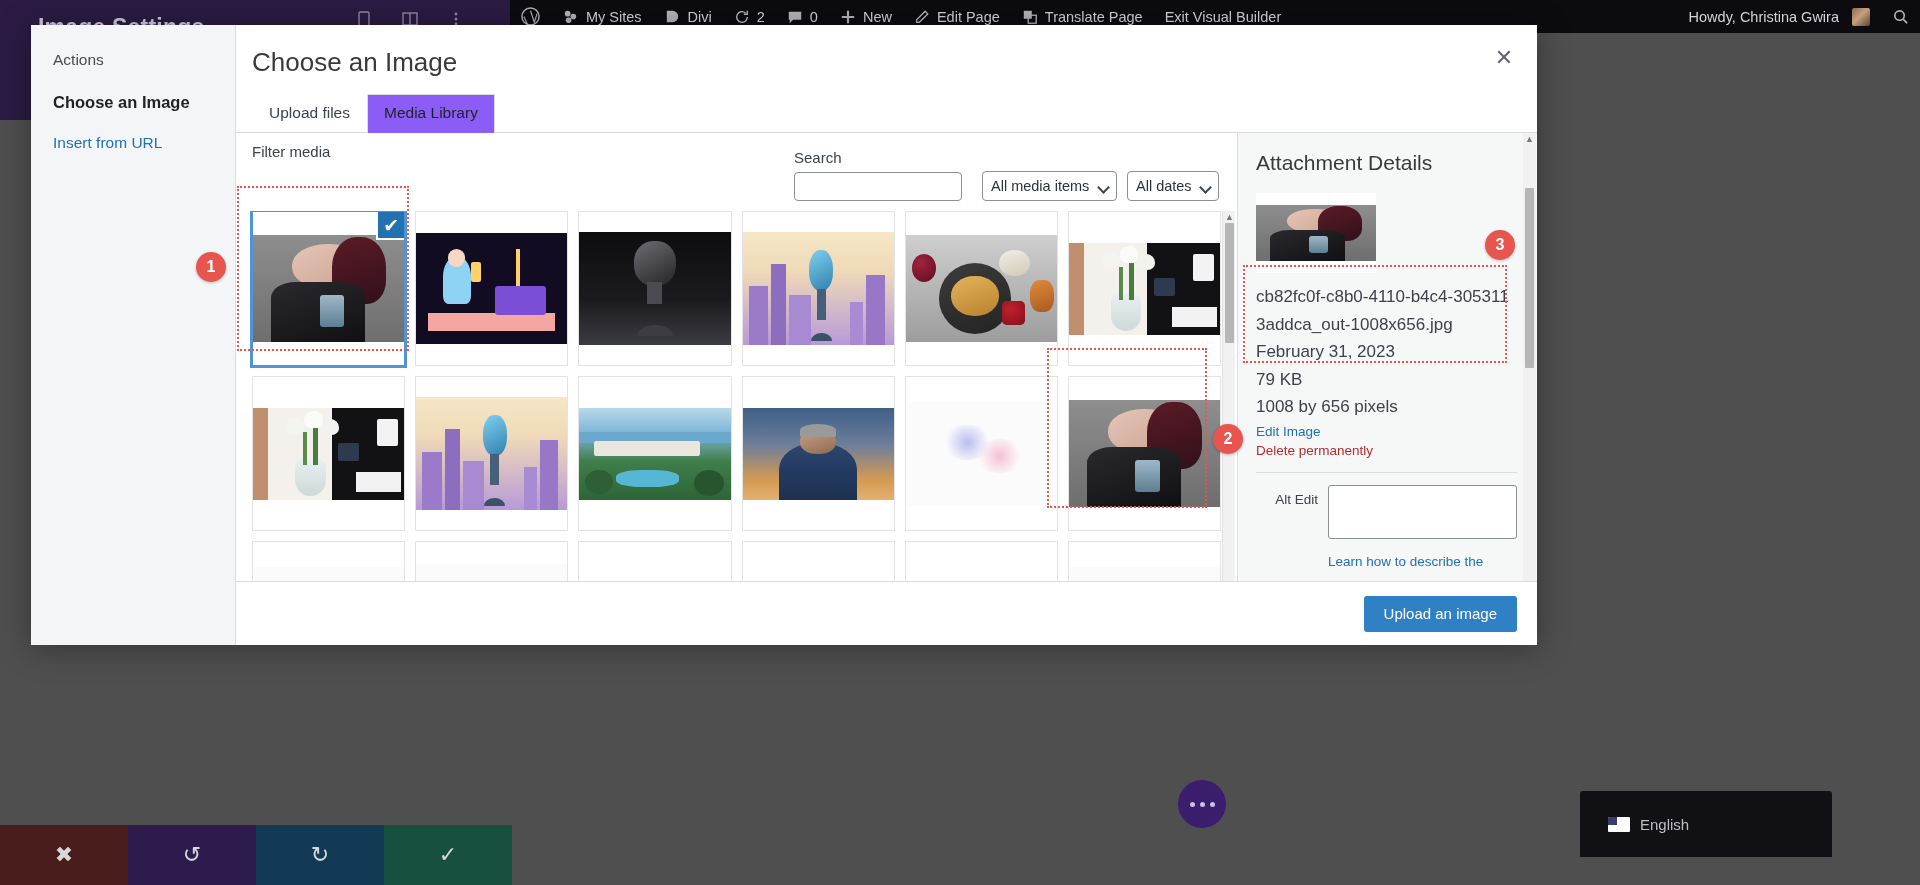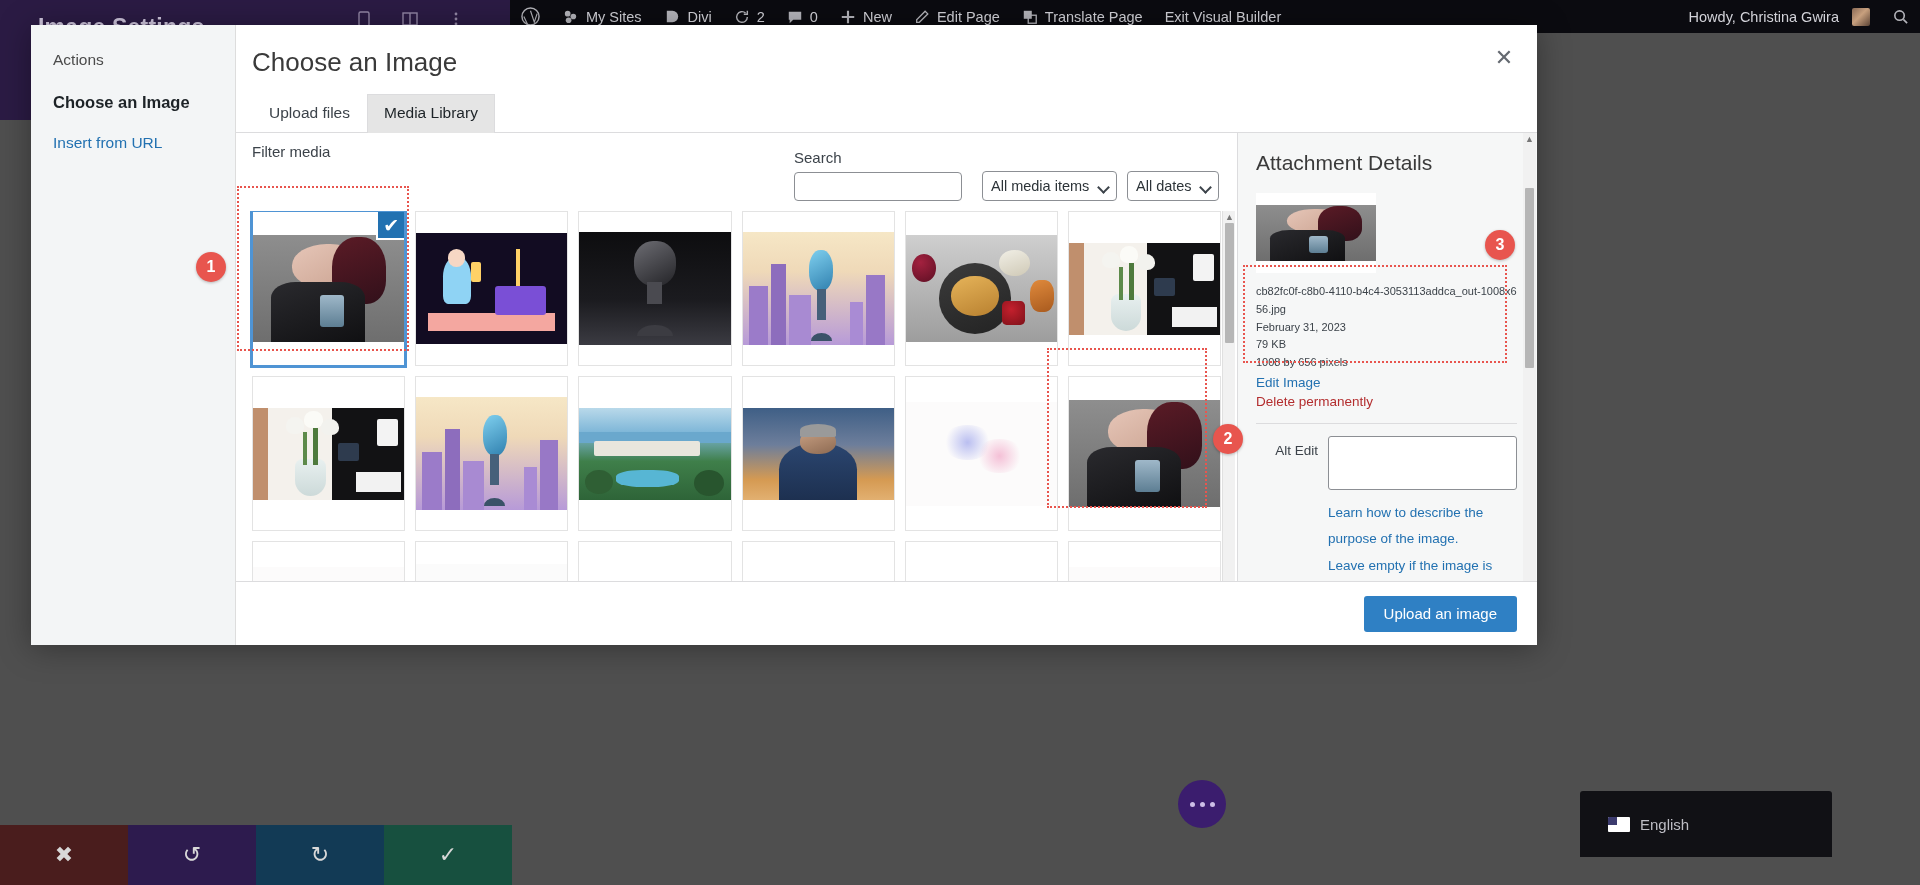--- a/index.html
+++ b/index.html
@@ -130,21 +130,21 @@
   #modal-tabs {
     display: flex; padding-left: 16px; margin-top: 16px;
     border-bottom: 1px solid #dcdcde; position: relative; z-index: 2;
   }
   .tab {
     padding: 9px 16px 11px; font-size: 15.5px; color: #3c434a;
     border: 1px solid transparent; border-bottom: none; cursor: pointer;
     margin-bottom: -1px;
   }
   .tab.active {
-    background: #e5e5e5; border-color: #dcdcde; color: #1d2327;
+    background: #8b5cf6; border-color: #dcdcde; color: #1d2327;
   }
 
   #modal-body { flex: 1; display: flex; min-height: 0; }
 
   
   #attachments-col {
     flex: 1; display: flex; flex-direction: column; min-width: 0;
     position: relative;
   }
   #filter-bar {
@@ -223,21 +223,21 @@
   #details-panel {
     width: 300px; flex: none; border-left: 1px solid #dcdcde;
     background: #f6f7f7; padding: 18px 20px 0 18px; position: relative;
     overflow: hidden;
   }
   #details-title { font-size: 21px; color: #3a3a3a; margin-bottom: 18px; }
   #details-thumb {
     width: 120px; height: 80px; background: #bbb; overflow: hidden;
     margin-bottom: 10px; position: relative;
   }
-  .detail-line { font-size: 11px; color: #3c434a; line-height: 1.62; }
+  .detail-line { font-size: 17px; color: #3c434a; line-height: 1.62; }
   #details-filename { word-break: break-all; }
   #edit-image-link { font-size: 13.5px; color: #2271b1; cursor: pointer; margin-top: 3px; }
   #delete-link { font-size: 13.5px; color: #b32d2e; cursor: pointer; margin-top: 4px; }
   #details-divider { height: 1px; background: #dcdcde; margin: 14px 0 12px; }
   #alt-row { display: flex; align-items: flex-start; gap: 10px; }
   #alt-label { font-size: 13.5px; color: #3c434a; width: 62px; text-align: right; padding-top: 7px; }
   #alt-input {
     flex: 1; height: 54px; border: 1px solid #8c8f94; border-radius: 3px;
     resize: none; font-family: "Liberation Sans", sans-serif; font-size: 13px;
   }

